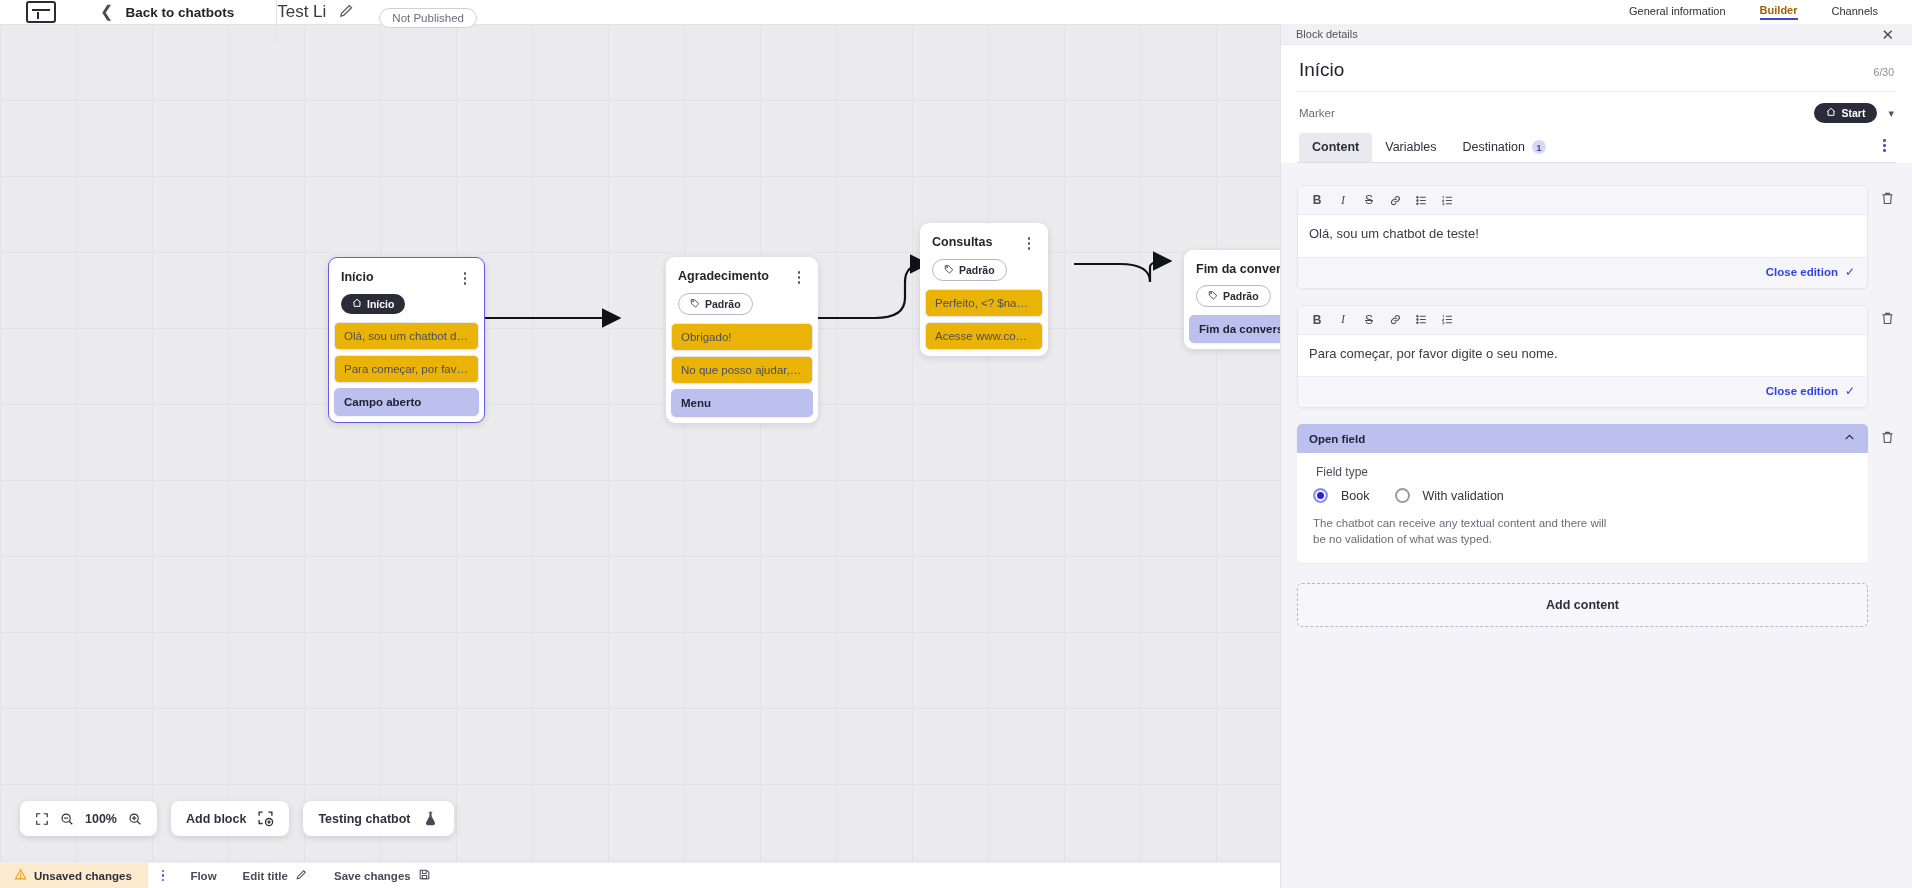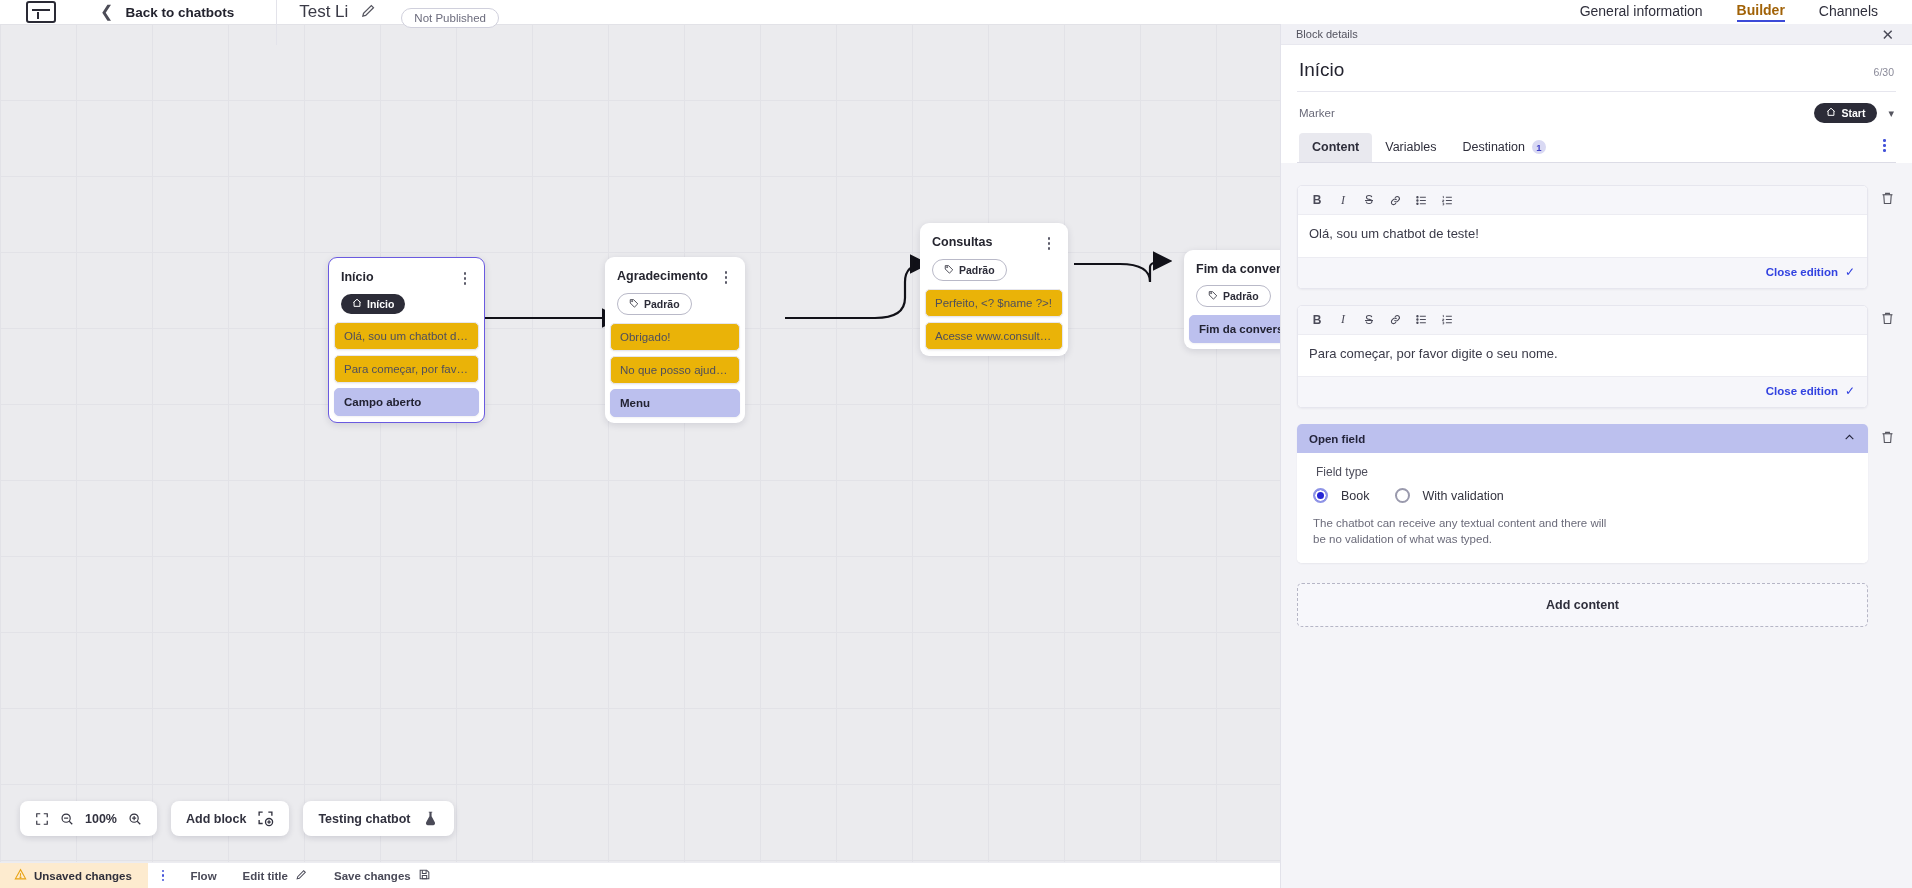--- a/index.html
+++ b/index.html
@@ -34,35 +34,35 @@
     cursor: pointer; padding: 2px 4px;
   }
   .back-label {
     margin-left: 8px; font-size: 13.5px; font-weight: 700; color: #23232e;
     cursor: pointer; white-space: nowrap;
   }
   .topbar-divider {
     width: 1px; height: 48px; background: #e3e3ea; margin-left: 42px; margin-top: 18px;
   }
   .bot-title {
-    margin-left: 22px; font-size: 17px; color: #3a3a46; white-space: nowrap;
+    font-size: 17px; color: #3a3a46; white-space: nowrap;
   }
   .pencil-ic { margin-left: 12px; cursor: pointer; }
   .pub-badge {
     margin-left: 24px; border: 1px solid #d0d0dc; border-radius: 11px;
     padding: 3px 12px; font-size: 11.5px; color: #6c6c7d; background: #fff;
     white-space: nowrap;
     margin-top: 12px;
   }
   .nav-tabs {
     position: absolute; right: 0; top: 0; height: 24px;
     display: flex; align-items: center; gap: 34px; padding-right: 34px;
   }
   .nav-tab {
-    font-size: 14px; color: #2f2f3c; cursor: pointer; white-space: nowrap;
+    font-size: 11px; color: #2f2f3c; cursor: pointer; white-space: nowrap;
     padding-bottom: 2px;
   }
   .nav-tab.active { color: #a16207; font-weight: 600; border-bottom: 2px solid #3c4ad8; }
 
   
   .canvas {
     position: absolute; top: 24px; left: 0; width: 1562px; height: 840px;
     background:
       repeating-linear-gradient(to right, #e2e2e7 0 1px, transparent 1px 76px),
       repeating-linear-gradient(to bottom, #e2e2e7 0 1px, transparent 1px 76px),
@@ -305,21 +305,21 @@
         </span>
         <span>Início</span>
       </div>
       <div class="node-rows">
         <div class="node-row">Olá, sou um chatbot de teste!</div>
         <div class="node-row">Para começar, por favor digite o ...</div>
         <div class="node-row hl">Campo aberto</div>
       </div>
     </div>
 
-    <div class="node" style="left:605px; top:233px; width:140px;">
+    <div class="node" style="left:666px; top:233px; width:152px;">
       <div class="node-head">
         <div class="node-title">Agradecimento</div>
         <div class="kebab">
             <i></i>
             <i></i>
             <i></i>
           </div>
       </div>
       <div class="chip outline">
         <span>
@@ -330,21 +330,21 @@
         </span>
         <span>Padrão</span>
       </div>
       <div class="node-rows">
         <div class="node-row">Obrigado!</div>
         <div class="node-row">No que posso ajudar, &lt;? $name ...</div>
         <div class="node-row hl">Menu</div>
       </div>
     </div>
 
-    <div class="node" style="left:920px; top:199px; width:148px;">
+    <div class="node" style="left:920px; top:199px; width:128px;">
       <div class="node-head">
         <div class="node-title">Consultas</div>
         <div class="kebab">
             <i></i>
             <i></i>
             <i></i>
           </div>
       </div>
       <div class="chip outline">
         <span>

